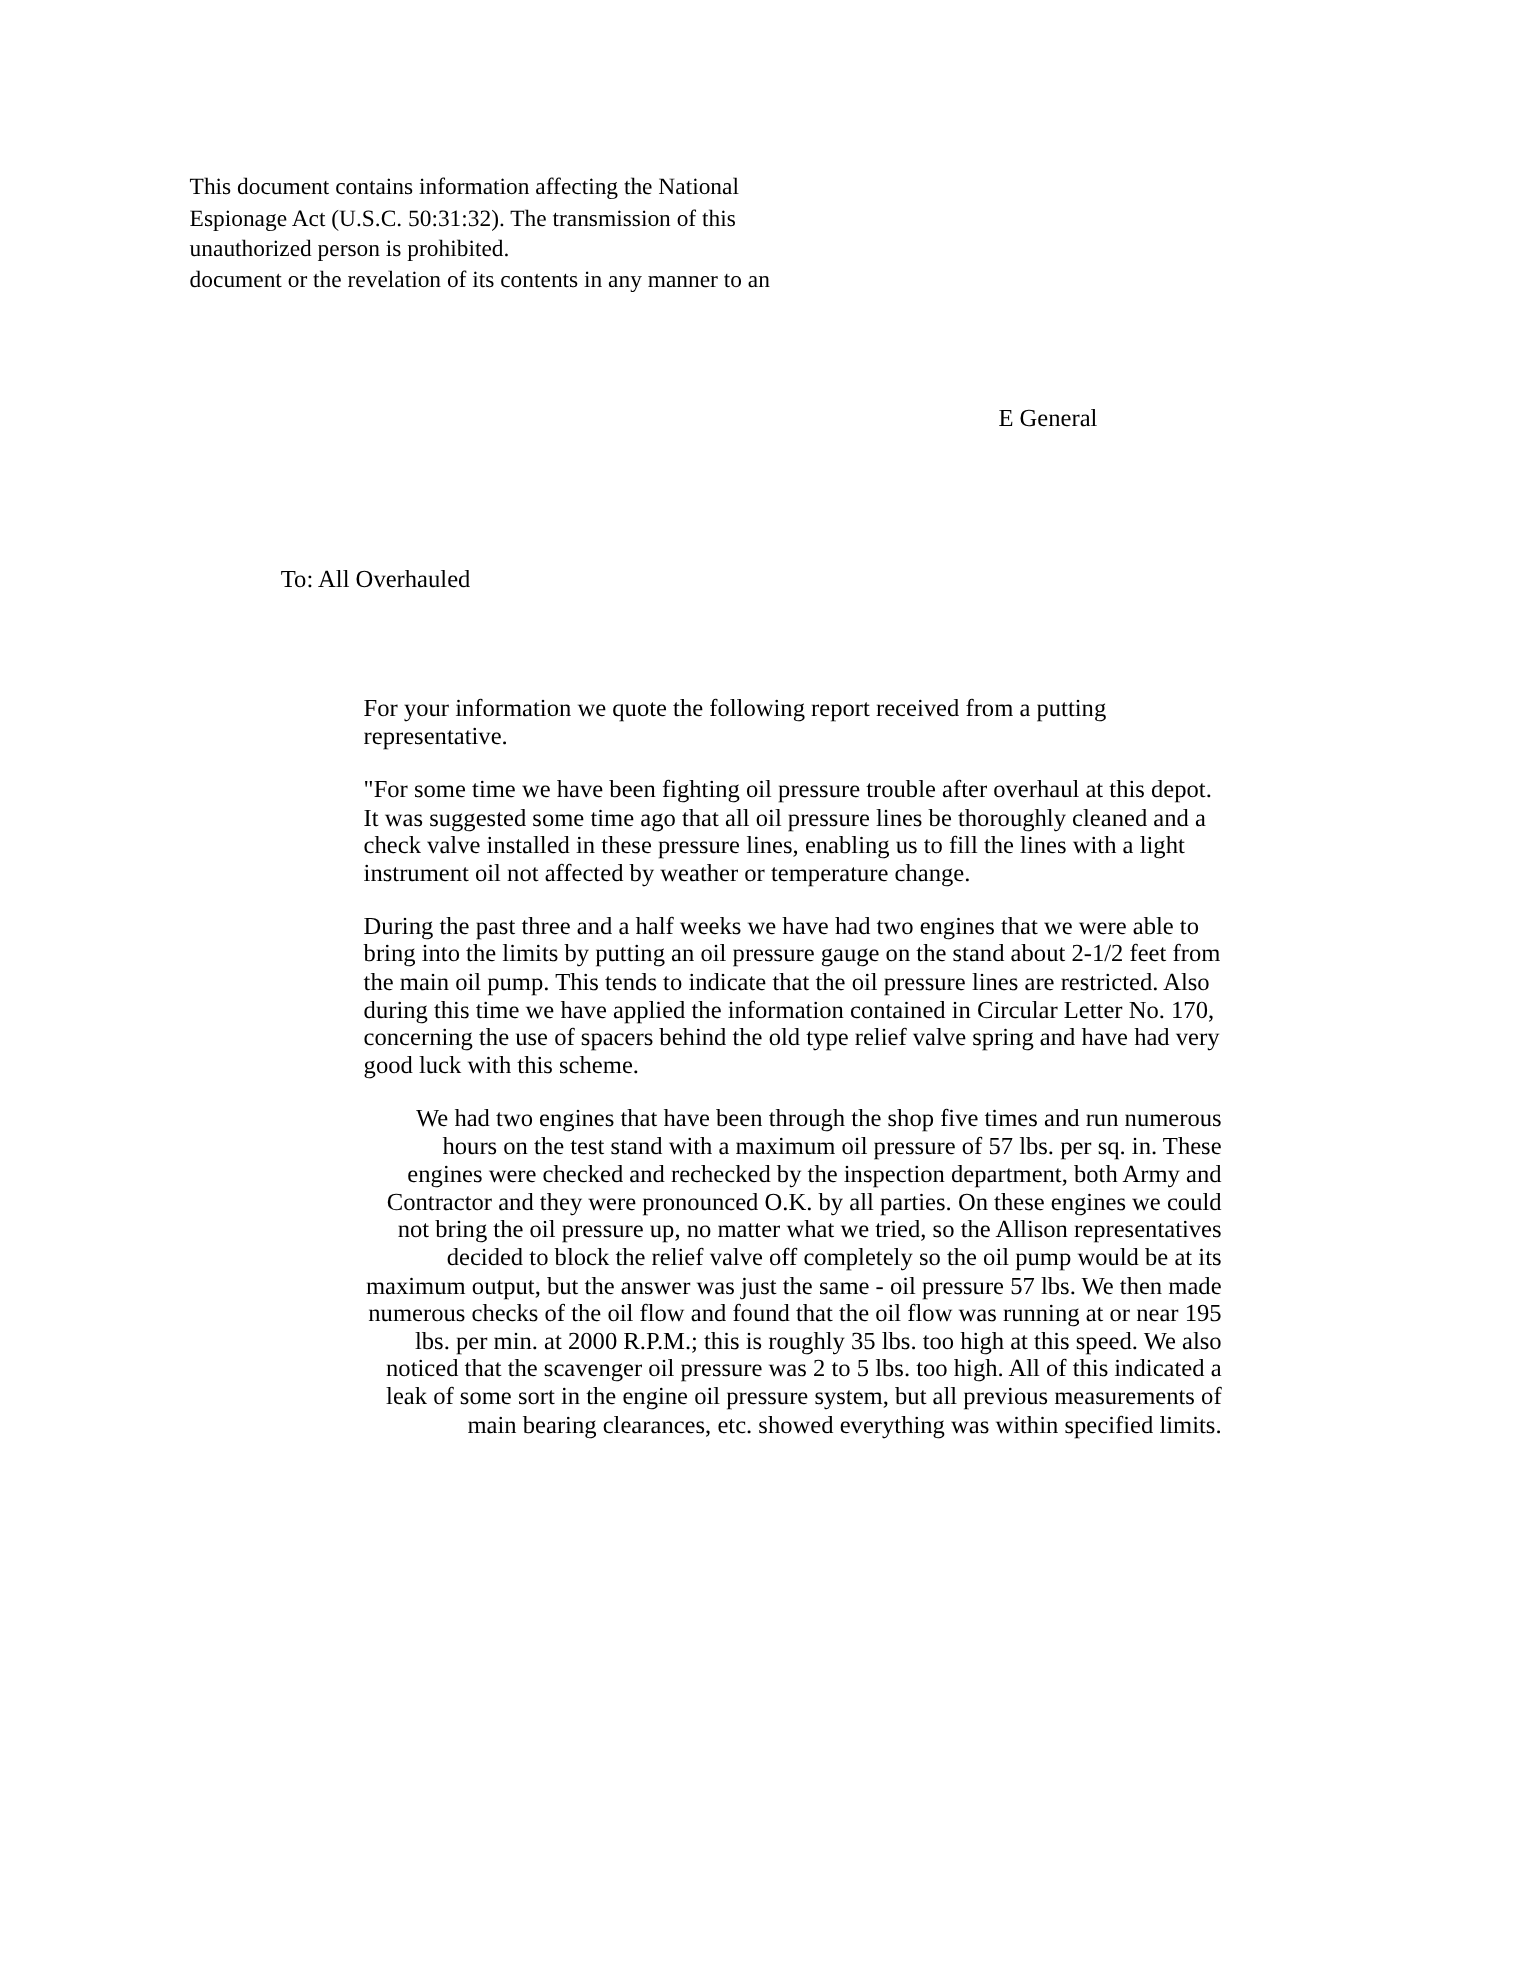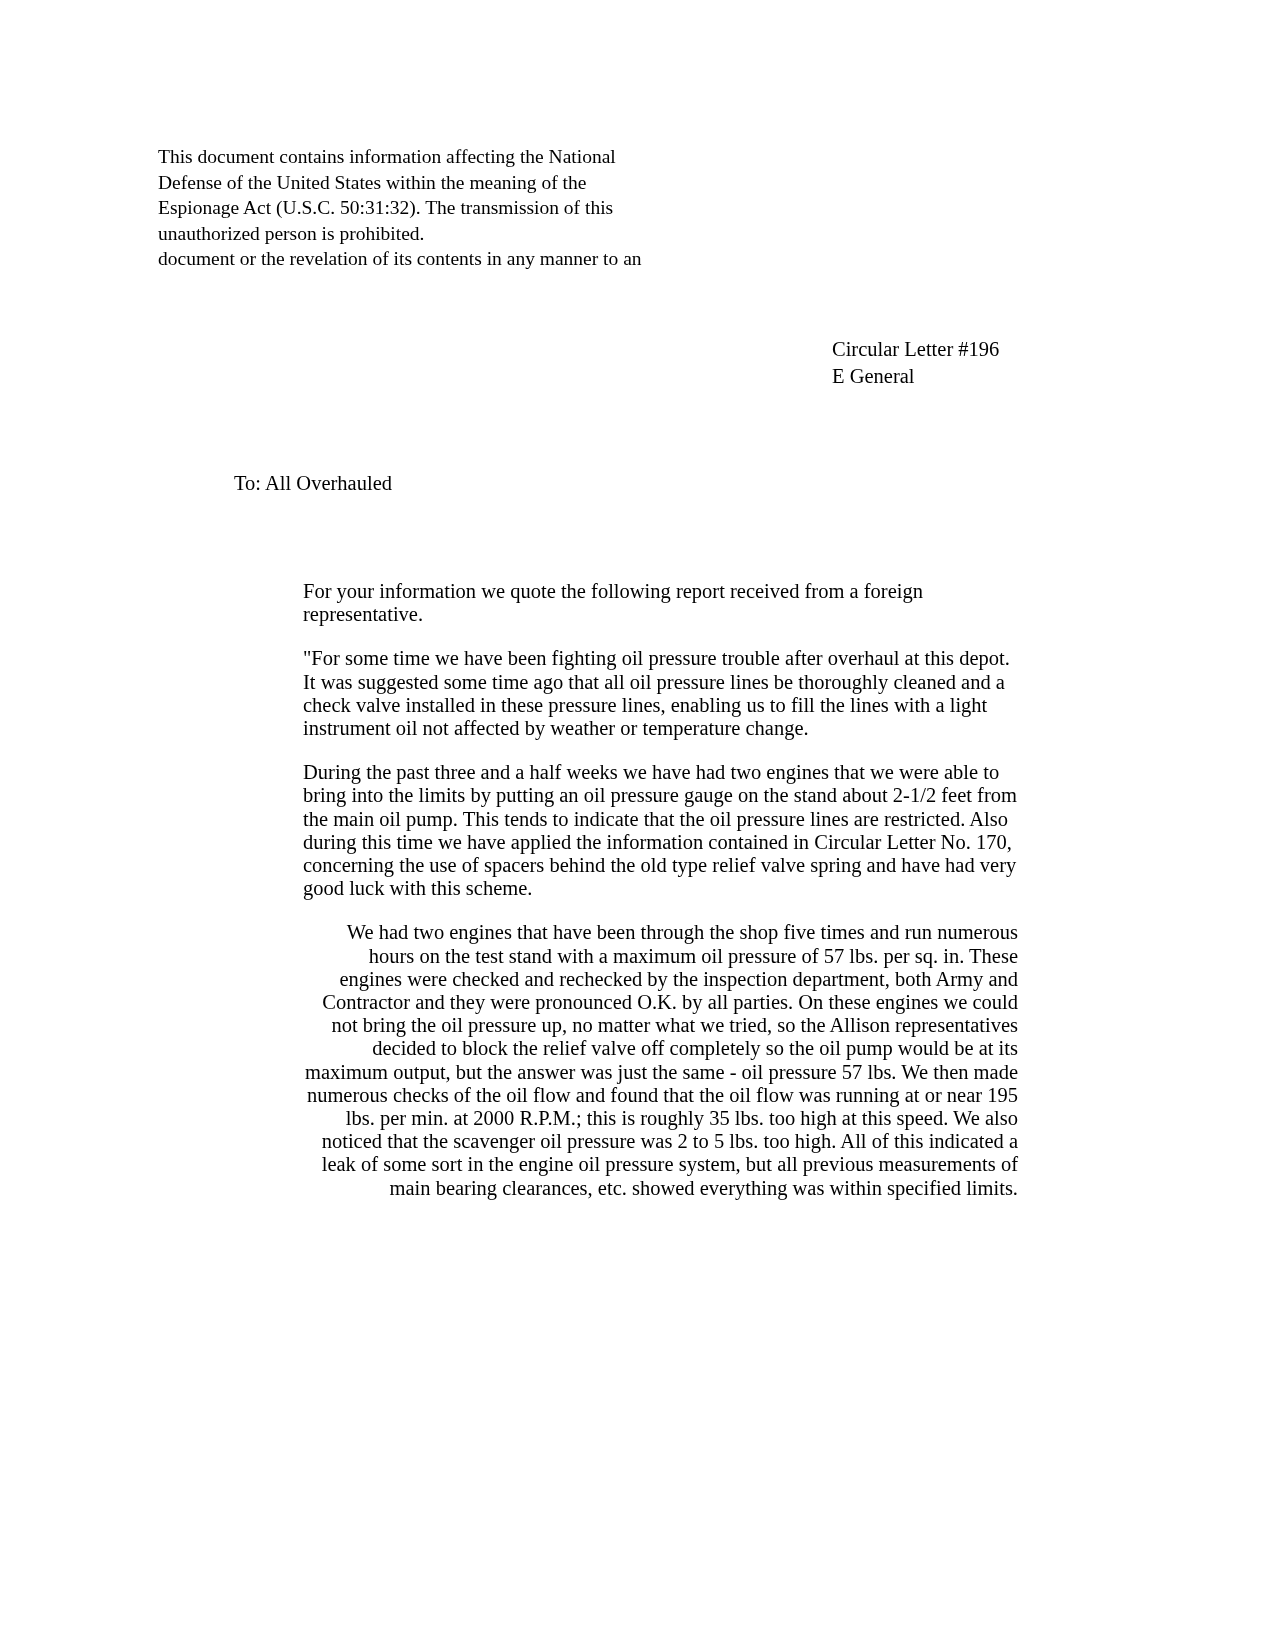--- a/index.html
+++ b/index.html
@@ -89,35 +89,33 @@
     text-align: right;
   }
 </style>
 </head>
 <body>
 
 <div class="page">
 
   <div class="classification">
     <span class="cl-line">This document contains information affecting the National</span>
-    <span class="cl-line">Defense of the United States within the meaning of the</span>
     <span class="cl-line">Espionage Act (U.S.C. 50:31:32). The transmission of this</span>
     <span class="cl-line">unauthorized person is prohibited.</span>
     <span class="cl-line">document or the revelation of its contents in any manner to an</span>
   </div>
 
   <div class="letterhead">
-    <span class="lh-line">Circular Letter #196</span>
     <span class="lh-line">E General</span>
   </div>
 
   <div class="addressing">
     <span class="to-line">To: All Overhauled</span>
   </div>
 
   <div class="body-block">
-    <p>For your information we quote the following report received from a foreign representative.</p>
+    <p>For your information we quote the following report received from a putting representative.</p>
     <p>"For some time we have been fighting oil pressure trouble after overhaul at this depot.  It was suggested some time ago that all oil pressure lines be thoroughly cleaned and a check valve installed in these pressure lines, enabling us to fill the lines with a light instrument oil not affected by weather or temperature change.</p>
     <p>During the past three and a half weeks we have had two engines that we were able to bring into the limits by putting an oil pressure gauge on the stand about 2-1/2 feet from the main oil pump. This tends to indicate that the oil pressure lines are restricted.  Also during this time we have applied the information contained in Circular Letter No. 170, concerning the use of spacers behind the old type relief valve spring and have had very good luck with this scheme.</p>
     <p>We had two engines that have been through the shop five times and run numerous hours on the test stand with a maximum oil pressure of 57 lbs. per sq. in. These engines were checked and rechecked by the inspection department, both Army and Contractor and they were pronounced O.K. by all parties. On these engines we could not bring the oil pressure up, no matter what we tried, so the Allison representatives decided to block the relief valve off completely so the oil pump would be at its maximum output, but the answer was just the same - oil pressure 57 lbs.  We then made numerous checks of the oil flow and found that the oil flow was running at or near 195 lbs. per min. at 2000 R.P.M.; this is roughly 35 lbs. too high at this speed.  We also noticed that the scavenger oil pressure was 2 to 5 lbs. too high.  All of this indicated a leak of some sort in the engine oil pressure system, but all previous measurements of main bearing clearances, etc. showed everything was within specified limits.</p>
   </div>
 
 </div>
 
 </body></html>

